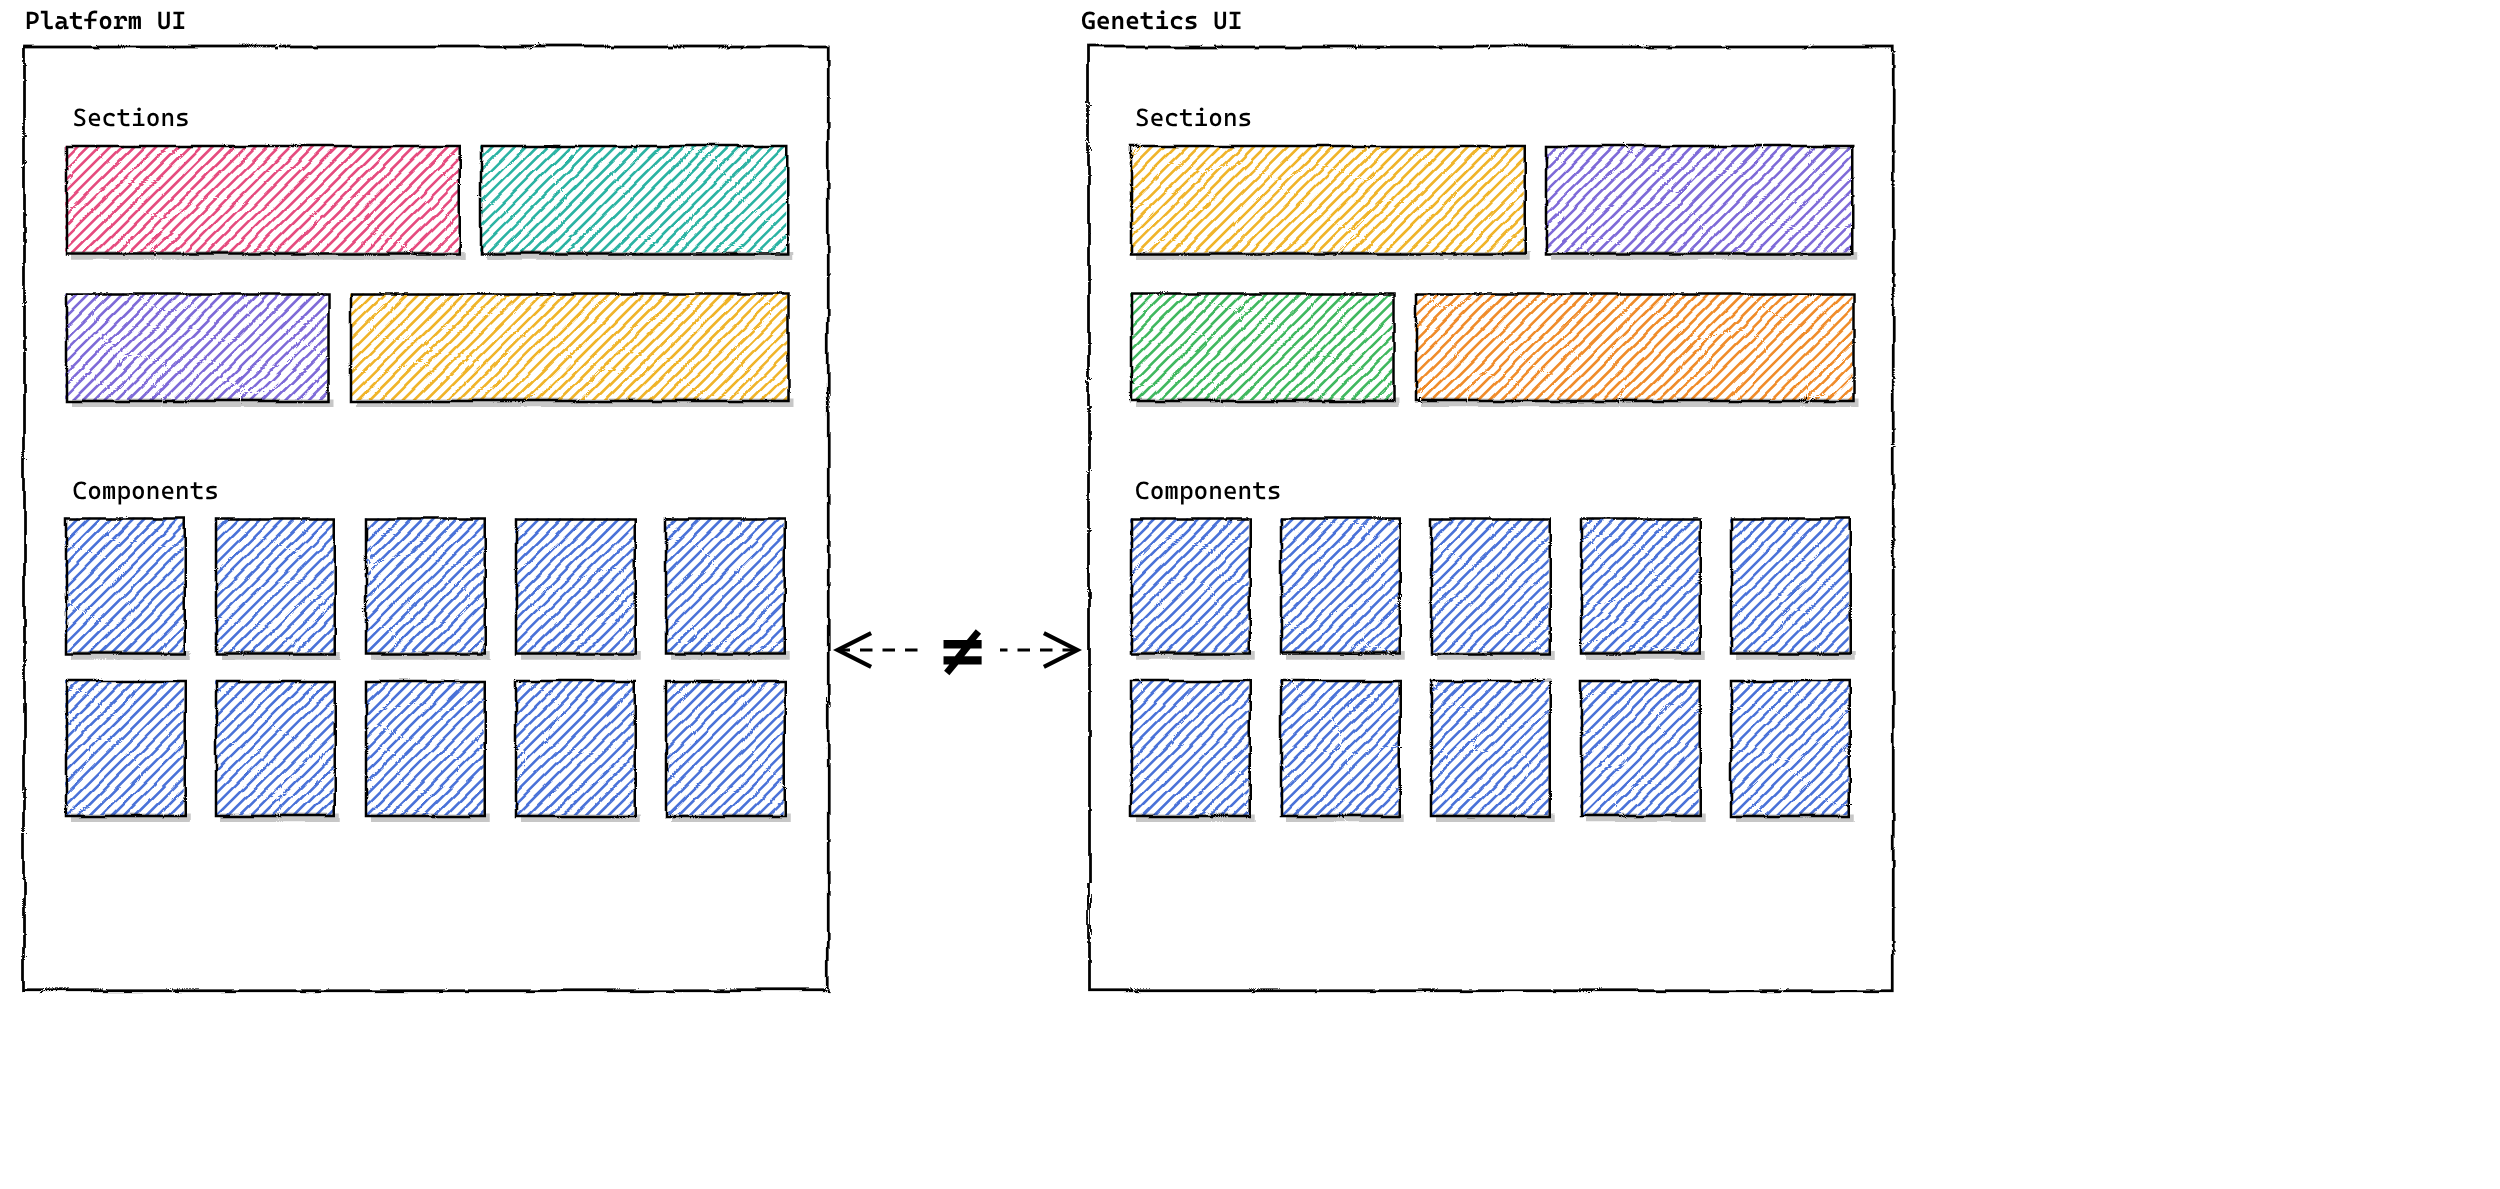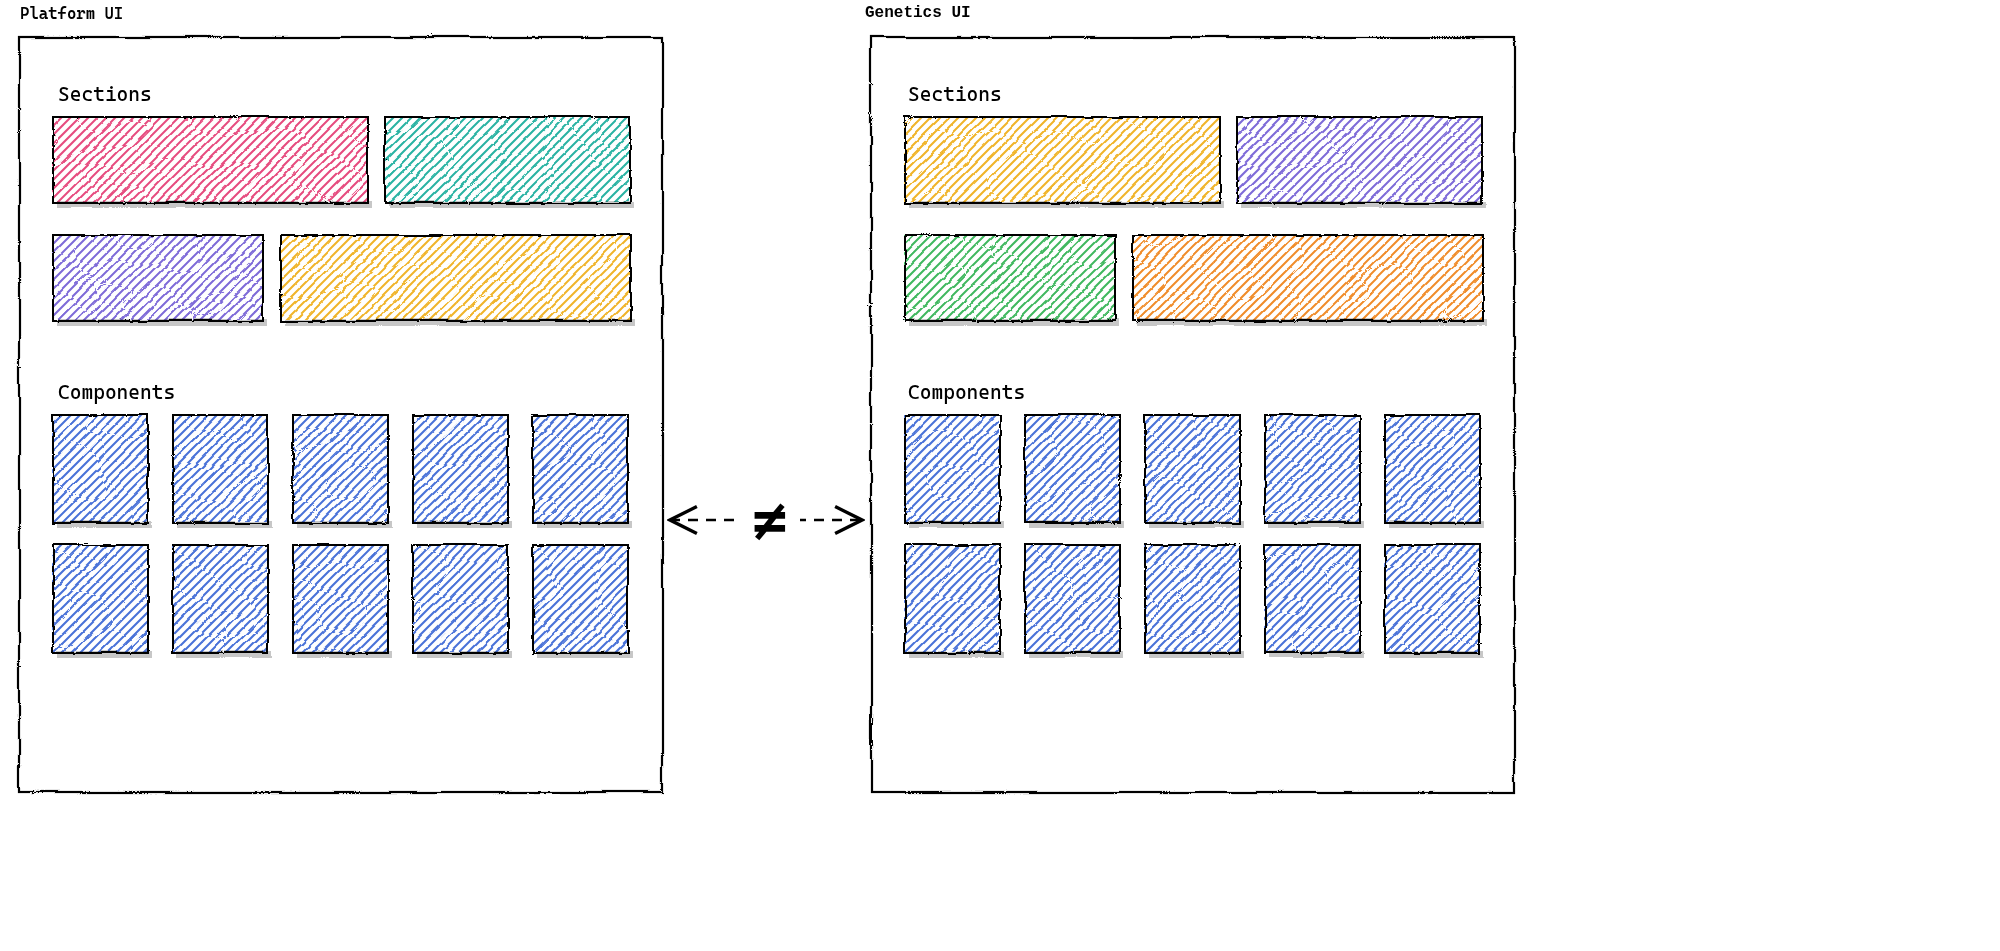--- a/index.html
+++ b/index.html
@@ -8,31 +8,31 @@
       font-family: ui-monospace, "SF Mono", "Cascadia Code", Menlo, Consolas, monospace;
       background: #ffffff;
       width: 2000px;
       height: 951px;
       position: relative;
     }
     svg.stage { position: absolute; inset: 0; }
 
     .label {
       position: absolute;
-      font-size: 16px;
+      font-size: 20px;
       font-weight: 600;
       color: #000;
       white-space: nowrap;
     }
   </style>
 </head>
 <body>
 
 <div class="label" style="left:20px; top:4px;">Platform UI</div>
-<div class="label" style="left:865px; top:4px;font-family:Liberation Mono, monospace;">Genetics UI</div>
+<div class="label" style="left:865px; top:4px;">Genetics UI</div>
 
 <div class="label" style="left:58px; top:82px; font-size:20px; font-weight:500;">Sections</div>
 <div class="label" style="left:58px; top:380px; font-size:20px; font-weight:500;">Components</div>
 
 <div class="label" style="left:908px; top:82px; font-size:20px; font-weight:500;">Sections</div>
 <div class="label" style="left:908px; top:380px; font-size:20px; font-weight:500;">Components</div>
 
 <svg class="stage" width="2000" height="951" viewBox="0 0 2000 951">
   <defs>
 

